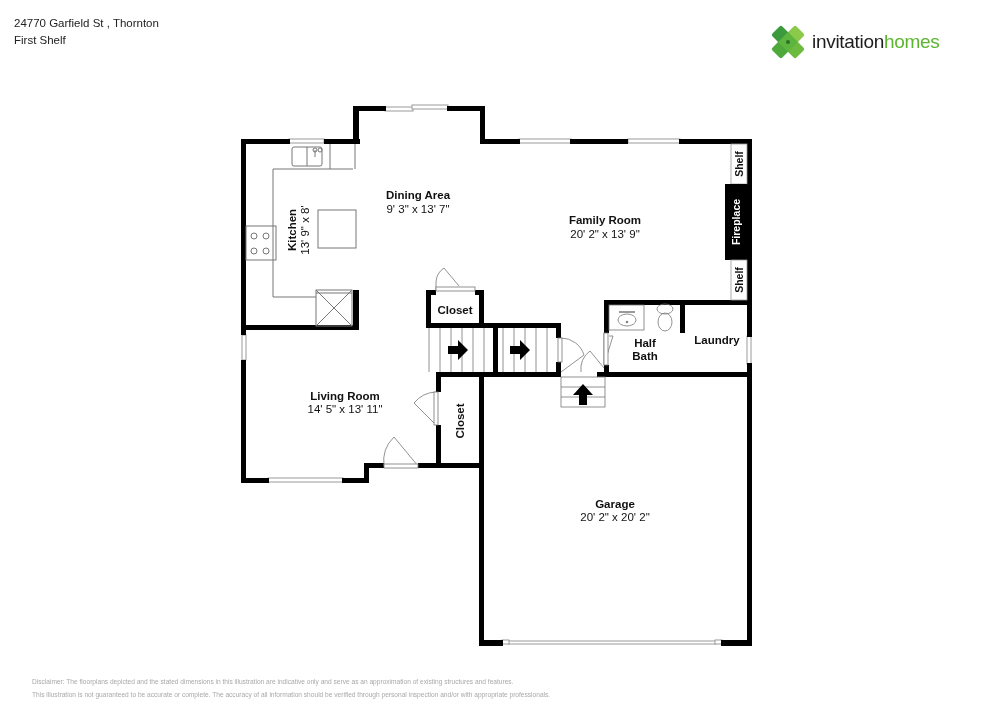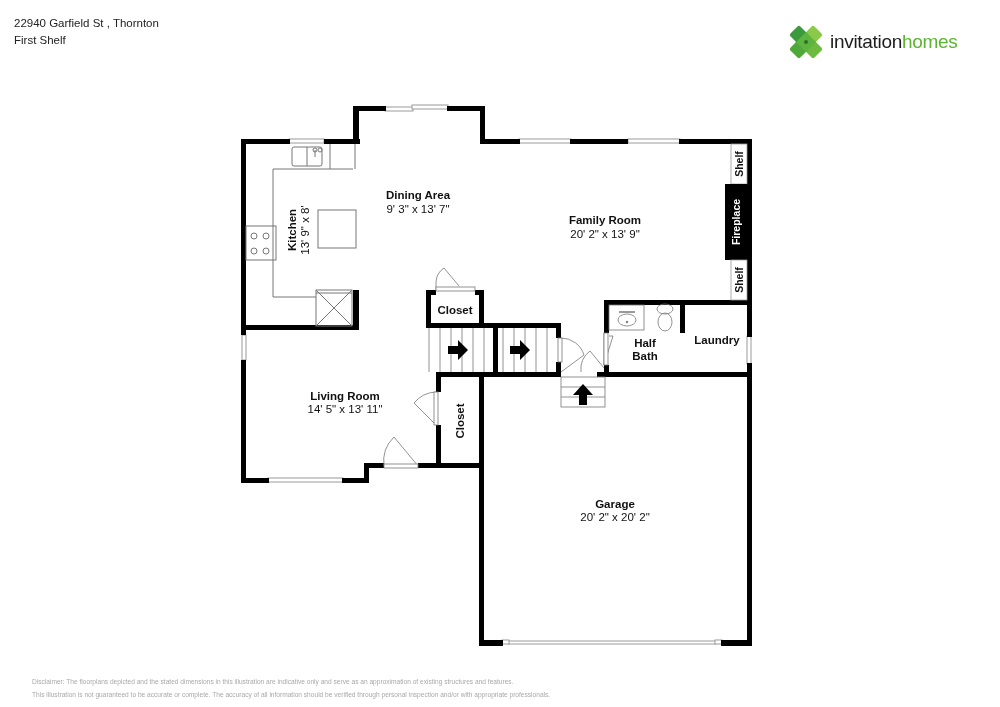--- a/index.html
+++ b/index.html
@@ -1,32 +1,32 @@
 <!DOCTYPE html>
 <html><head>
 <meta charset="utf-8">
 <style>
   html, body { margin: 0; padding: 0; background: #ffffff; }
   body { width: 1000px; height: 707px; position: relative; overflow: hidden; font-family: "Liberation Sans", sans-serif; }
   .hdr { position: absolute; left: 14px; top: 15px; font-size: 11.5px; color: #222; line-height: 17px; }
-  .logo { position: absolute; left: 788px; top: 24px; display: flex; align-items: center; }
+  .logo { position: absolute; left: 770px; top: 24px; display: flex; align-items: center; }
   .logo-text { font-size: 19px; letter-spacing: -0.3px; margin-left: 6px; }
   .logo-text .a { color: #1d1d1d; }
   .logo-text .b { color: #5cb531; }
   .disc { position: absolute; left: 32px; top: 675px; font-size: 6.6px; color: #a9a9a9; line-height: 13px; }
   svg.plan { position: absolute; left: 0; top: 0; }
   .room-name { font-weight: bold; font-size: 11.5px; fill: #111; }
   .room-dim { font-size: 11.5px; fill: #111; }
   .small-label { font-weight: bold; font-size: 10.5px; fill: #111; }
 </style>
 </head>
 <body>
 
 <div class="hdr">
-  <div>22940 Garfield St , Thornton</div>
+  <div>24770 Garfield St , Thornton</div>
   <div>First Shelf</div>
 </div>
 
 <div class="logo">
   <svg width="36" height="36" viewBox="0 0 36 36">
     <g transform="rotate(45 18 18)">
       <rect x="11" y="1" width="14" height="14" rx="2" fill="#8bc94a"></rect>
       <rect x="21" y="11" width="14" height="14" rx="2" fill="#6dbb3e"></rect>
       <rect x="11" y="21" width="14" height="14" rx="2" fill="#4fa83a"></rect>
       <rect x="1" y="11" width="14" height="14" rx="2" fill="#3a9a3c"></rect>

